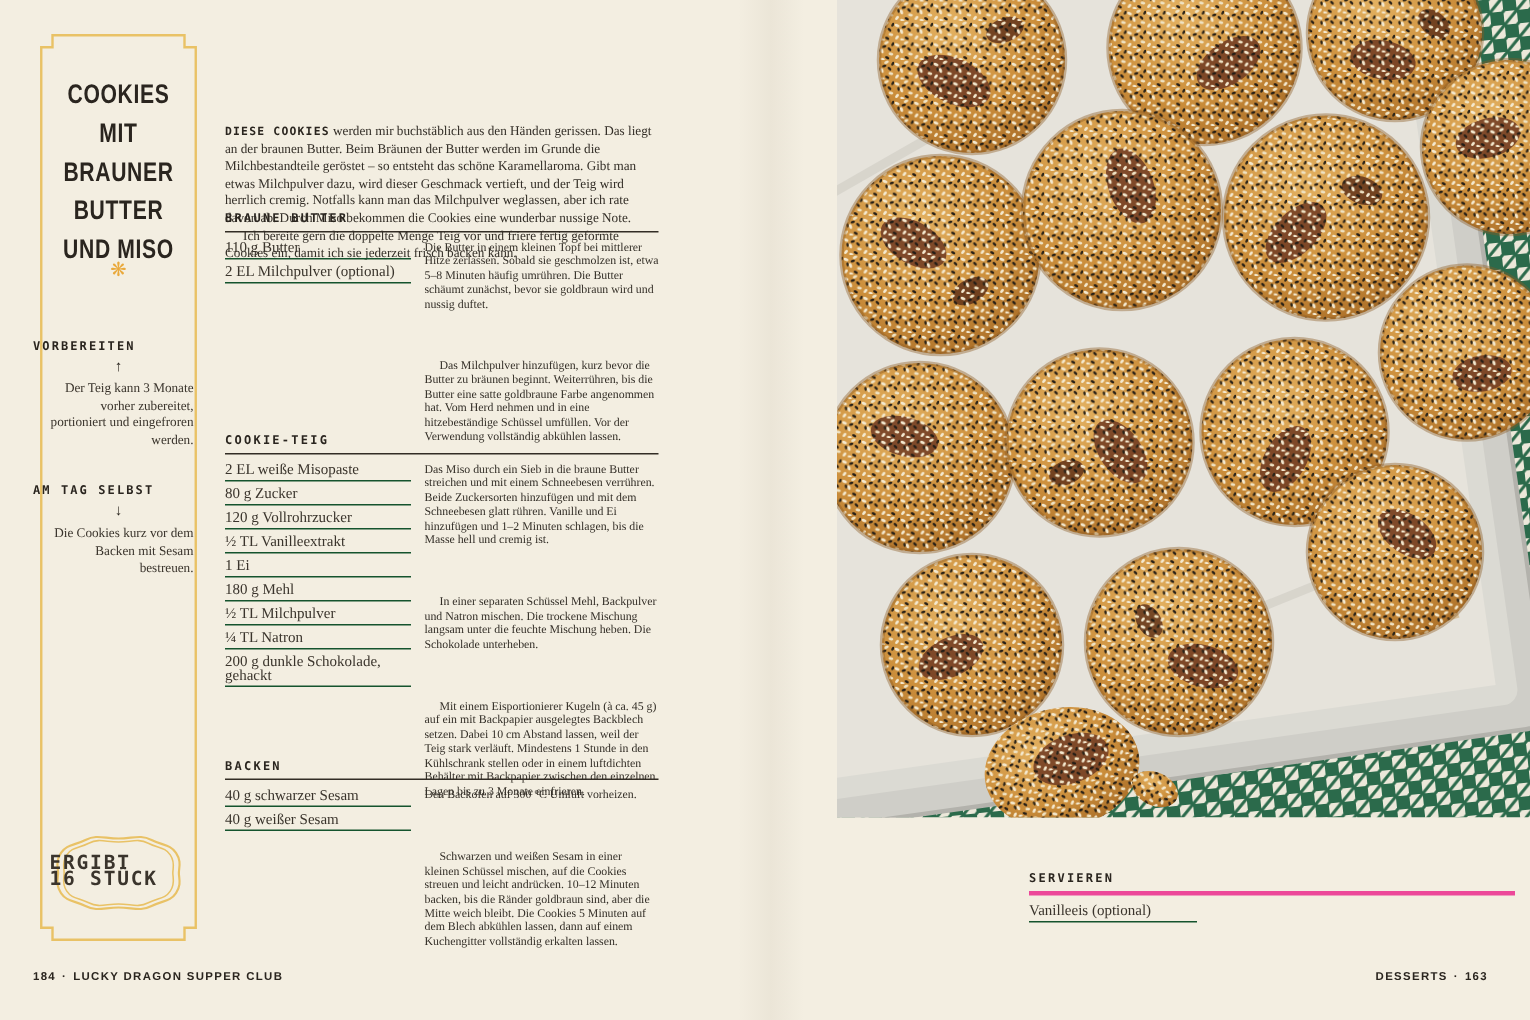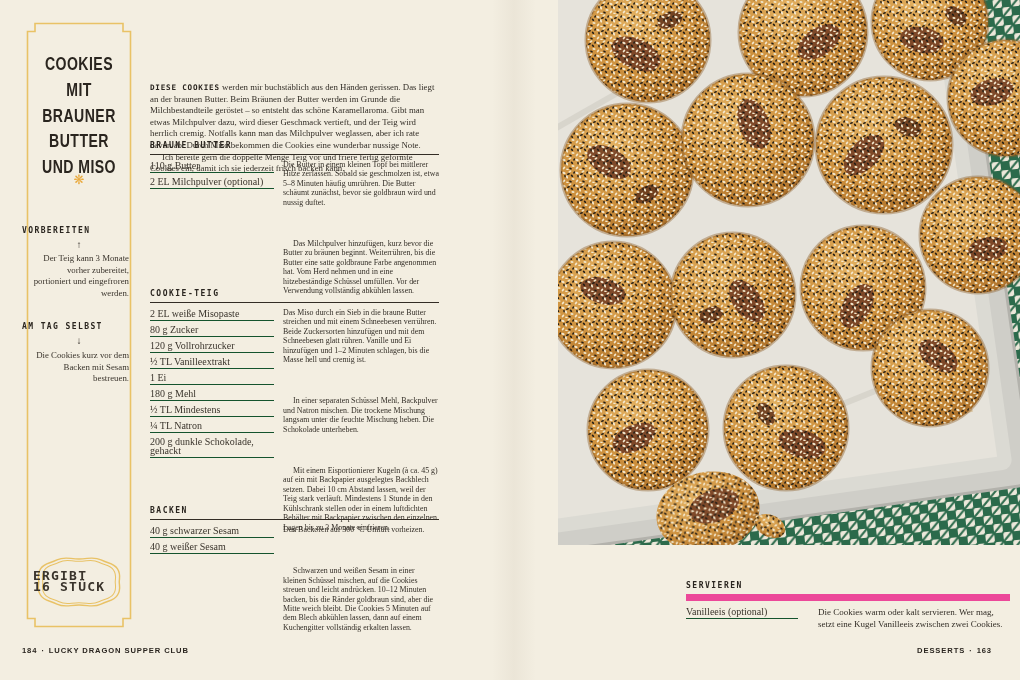--- a/index.html
+++ b/index.html
@@ -45,21 +45,21 @@
   .ing li{font-size:10px;line-height:9px;color:#3a342c;padding:3.5px 0 2.5px 0;
     border-bottom:1px solid #14532d;}
   .steps{flex:1;font-size:7.9px;line-height:9.4px;color:#332e27;padding-top:3px;}
   .steps p{margin:0;}
   .steps p + p{text-indent:10px;margin-top:32px;}
 
   
   .photo{position:absolute;left:558px;top:0;width:462px;height:545px;}
   .serve{position:absolute;left:686px;top:581px;width:324px;}
   .serve h3{margin:0;font-family:"DejaVu Sans Mono",monospace;font-weight:bold;font-size:8px;
-    letter-spacing:1.5px;color:#2a251f;border-bottom:7px solid #ec4899;padding-bottom:4px;}
+    letter-spacing:1.5px;color:#2a251f;border-bottom:3px solid #ec4899;padding-bottom:4px;}
   .serve .cols{display:flex;margin-top:2px;}
   .serve .ing{width:112px;flex:0 0 112px;margin-right:20px;}
   .serve .steps{font-size:9px;line-height:12px;}
 
   
   .footer{position:absolute;top:646px;font-family:"Liberation Sans",sans-serif;
     font-weight:bold;font-size:7.6px;letter-spacing:.9px;color:#2a251f;}
   .footer-left{left:22px;}
   .footer-right{right:28px;}
   .footer .sep{padding:0 4px;}
@@ -119,21 +119,21 @@
     <section class="rsec" style="top:289px">
       <h3>COOKIE-TEIG</h3>
       <div class="cols">
         <ul class="ing">
           <li>2 EL weiße Misopaste</li>
           <li>80 g Zucker</li>
           <li>120 g Vollrohrzucker</li>
           <li>½ TL Vanilleextrakt</li>
           <li>1 Ei</li>
           <li>180 g Mehl</li>
-          <li>½ TL Mindestens</li>
+          <li>½ TL Milchpulver</li>
           <li>¼ TL Natron</li>
           <li>200 g dunkle Schokolade, gehackt</li>
         </ul>
         <div class="steps">
           <p>Das Miso durch ein Sieb in die braune Butter streichen und mit einem Schneebesen verrühren. Beide Zuckersorten hinzufügen und mit dem Schneebesen glatt rühren. Vanille und Ei hinzufügen und 1–2 Minuten schlagen, bis die Masse hell und cremig ist.</p>
           <p>In einer separaten Schüssel Mehl, Backpulver und Natron mischen. Die trockene Mischung langsam unter die feuchte Mischung heben. Die Schokolade unterheben.</p>
           <p>Mit einem Eisportionierer Kugeln (à ca. 45 g) auf ein mit Backpapier ausgelegtes Backblech setzen. Dabei 10 cm Abstand lassen, weil der Teig stark verläuft. Mindestens 1 Stunde in den Kühlschrank stellen oder in einem luftdichten Behälter mit Backpapier zwischen den einzelnen Lagen bis zu 3 Monate einfrieren.</p>
         </div>
       </div>
     </section>
@@ -303,23 +303,20 @@
       </g>
     </g>
   </svg>
 
   <section class="serve">
     <h3>SERVIEREN</h3>
     <div class="cols">
       <ul class="ing">
         <li>Vanilleeis (optional)</li>
       </ul>
-      <div class="steps">
-        <p>Die Cookies warm oder kalt servieren. Wer mag, setzt eine Kugel Vanilleeis zwischen zwei Cookies.</p>
-      </div>
     </div>
   </section>
 
   <footer class="footer footer-right">
     <span>DESSERTS</span><span class="sep">·</span><span>163</span>
   </footer>
 
 </div>
 
 </body></html>

